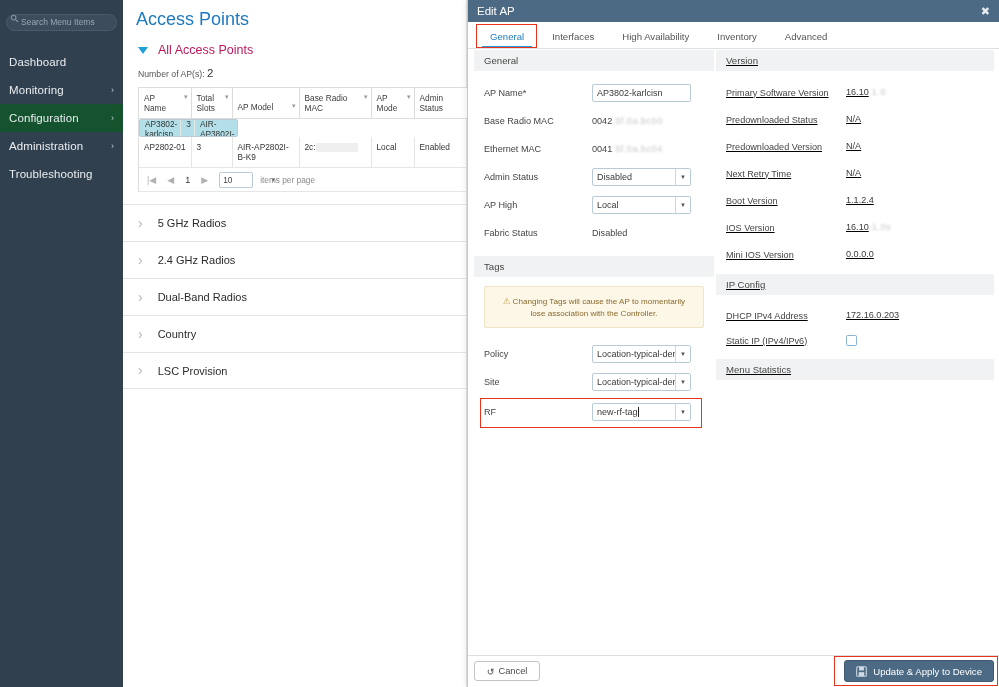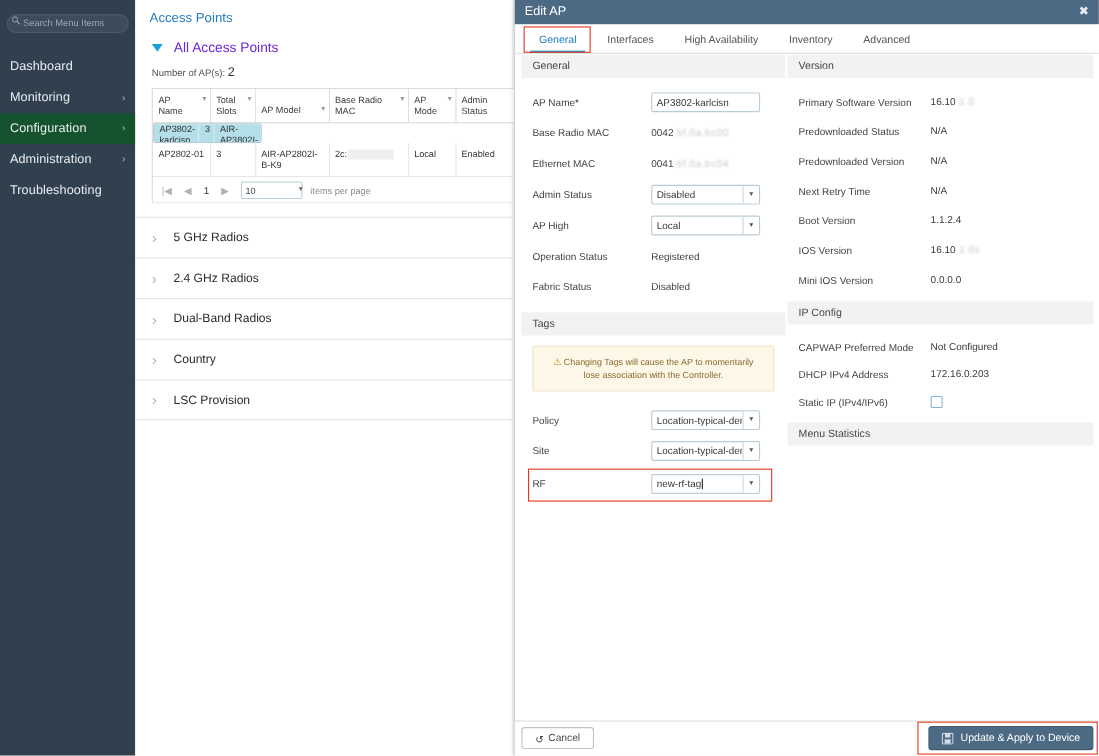--- a/index.html
+++ b/index.html
@@ -61,36 +61,36 @@
 
   
   .content {
     position: absolute; left: 123px; top: 0;
     width: 344px; height: 687px;
     background: #ffffff;
     border-right: 1px solid #e2e2e2;
   }
   .page-title {
     color: #1f7bbf;
-    font-size: 12px;
+    font-size: 18px;
     padding: 9px 0 0 13px;
   }
   .ap-section-head {
     display: flex; align-items: center;
     padding: 13px 0 0 15px;
   }
   .caret-down {
     width: 0; height: 0;
     border-left: 5.5px solid transparent;
     border-right: 5.5px solid transparent;
     border-top: 7px solid #1f9fd8;
     margin-right: 10px;
     margin-top: 1px;
   }
-  .ap-section-title { font-size: 12.5px; color: #6d28d9; }
+  .ap-section-title { font-size: 12.5px; color: #be185d; }
   .ap-count {
     font-size: 8.7px; color: #555;
     padding: 10px 0 0 15px;
   }
   .ap-count b { font-size: 11.5px; font-weight: normal; color: #333; }
 
   
   .tbl-wrap {
     margin: 8px 0 0 15px;
     width: 330px;
@@ -142,21 +142,21 @@
     padding-left: 8px;
     font-size: 8.3px;
     color: #8a8a8a;
     border-bottom: 1px solid #e6e6e6;
     border-right: 1px solid #dcdcdc;
     width: 330px;
   }
   .pager .pg { margin-right: 11px; color: #b0b0b0; font-size: 9px; }
   .pager .pg.num { color: #333; }
   .pgsel {
-    width: 56px; height: 16px;
+    width: 34px; height: 16px;
     border: 1px solid #b9cbd6;
     border-radius: 2px;
     font-size: 8.3px; color: #444;
     display: flex; align-items: center; justify-content: space-between;
     padding: 0 3px;
     margin-right: 7px;
     background: #fff;
     gap: 38px;
   }
   .pgsel .ar { font-size: 6px; color: #666; }
@@ -225,21 +225,21 @@
     box-sizing: border-box;
   }
   #tab-redbox { left: 8px; top: 2px; width: 61px; height: 24px; }
 
   .dlg-body {
     position: absolute; left: 0; top: 50px;
     width: 532px; height: 605px;
     overflow: hidden;
   }
   .col-left { position: absolute; left: 6px; top: 0; width: 240px; }
-  .col-right { position: absolute; left: 248px; top: 0; width: 278px; }
+  .col-right { position: absolute; left: 248px; top: 0; width: 278px; text-decoration: underline; }
 
   .sec-head {
     background: #f1f2f3;
     height: 21px;
     display: flex; align-items: center;
     padding-left: 10px;
     font-size: 9.6px;
     color: #474747;
   }
   .frm { padding: 8px 0 0 0; }
@@ -542,24 +542,20 @@
             </span>
           </div>
           <div class="frm-row">
             <span class="frm-label">AP High</span>
             <span class="sel">
               <span class="txt">Local</span>
               <span class="btn">▼</span>
             </span>
           </div>
           <div class="frm-row">
-            <span class="frm-label">Operation Status</span>
-            <span class="frm-static">Registered</span>
-          </div>
-          <div class="frm-row">
             <span class="frm-label">Fabric Status</span>
             <span class="frm-static">Disabled</span>
           </div>
         </div>
 
         <div style="height:9px"></div>
         <div class="sec-head">Tags</div>
 
         <div class="warn">
           <span class="wi">⚠</span><span>Changing Tags will cause the AP to momentarily lose association with the Controller.</span>
@@ -620,24 +616,20 @@
           </div>
           <div class="frm-row" style="min-height:27px">
             <span class="r-label">Mini IOS Version</span>
             <span class="r-val">0.0.0.0</span>
           </div>
         </div>
 
         <div style="height:6px"></div>
         <div class="sec-head">IP Config</div>
         <div class="frm">
-          <div class="frm-row" style="min-height:25px">
-            <span class="r-label">CAPWAP Preferred Mode</span>
-            <span class="r-val">Not Configured</span>
-          </div>
           <div class="frm-row" style="min-height:25px">
             <span class="r-label">DHCP IPv4 Address</span>
             <span class="r-val">172.16.0.203</span>
           </div>
           <div class="frm-row" style="min-height:25px">
             <span class="r-label">Static IP (IPv4/IPv6)</span>
             <span class="chk"></span>
           </div>
         </div>
 

